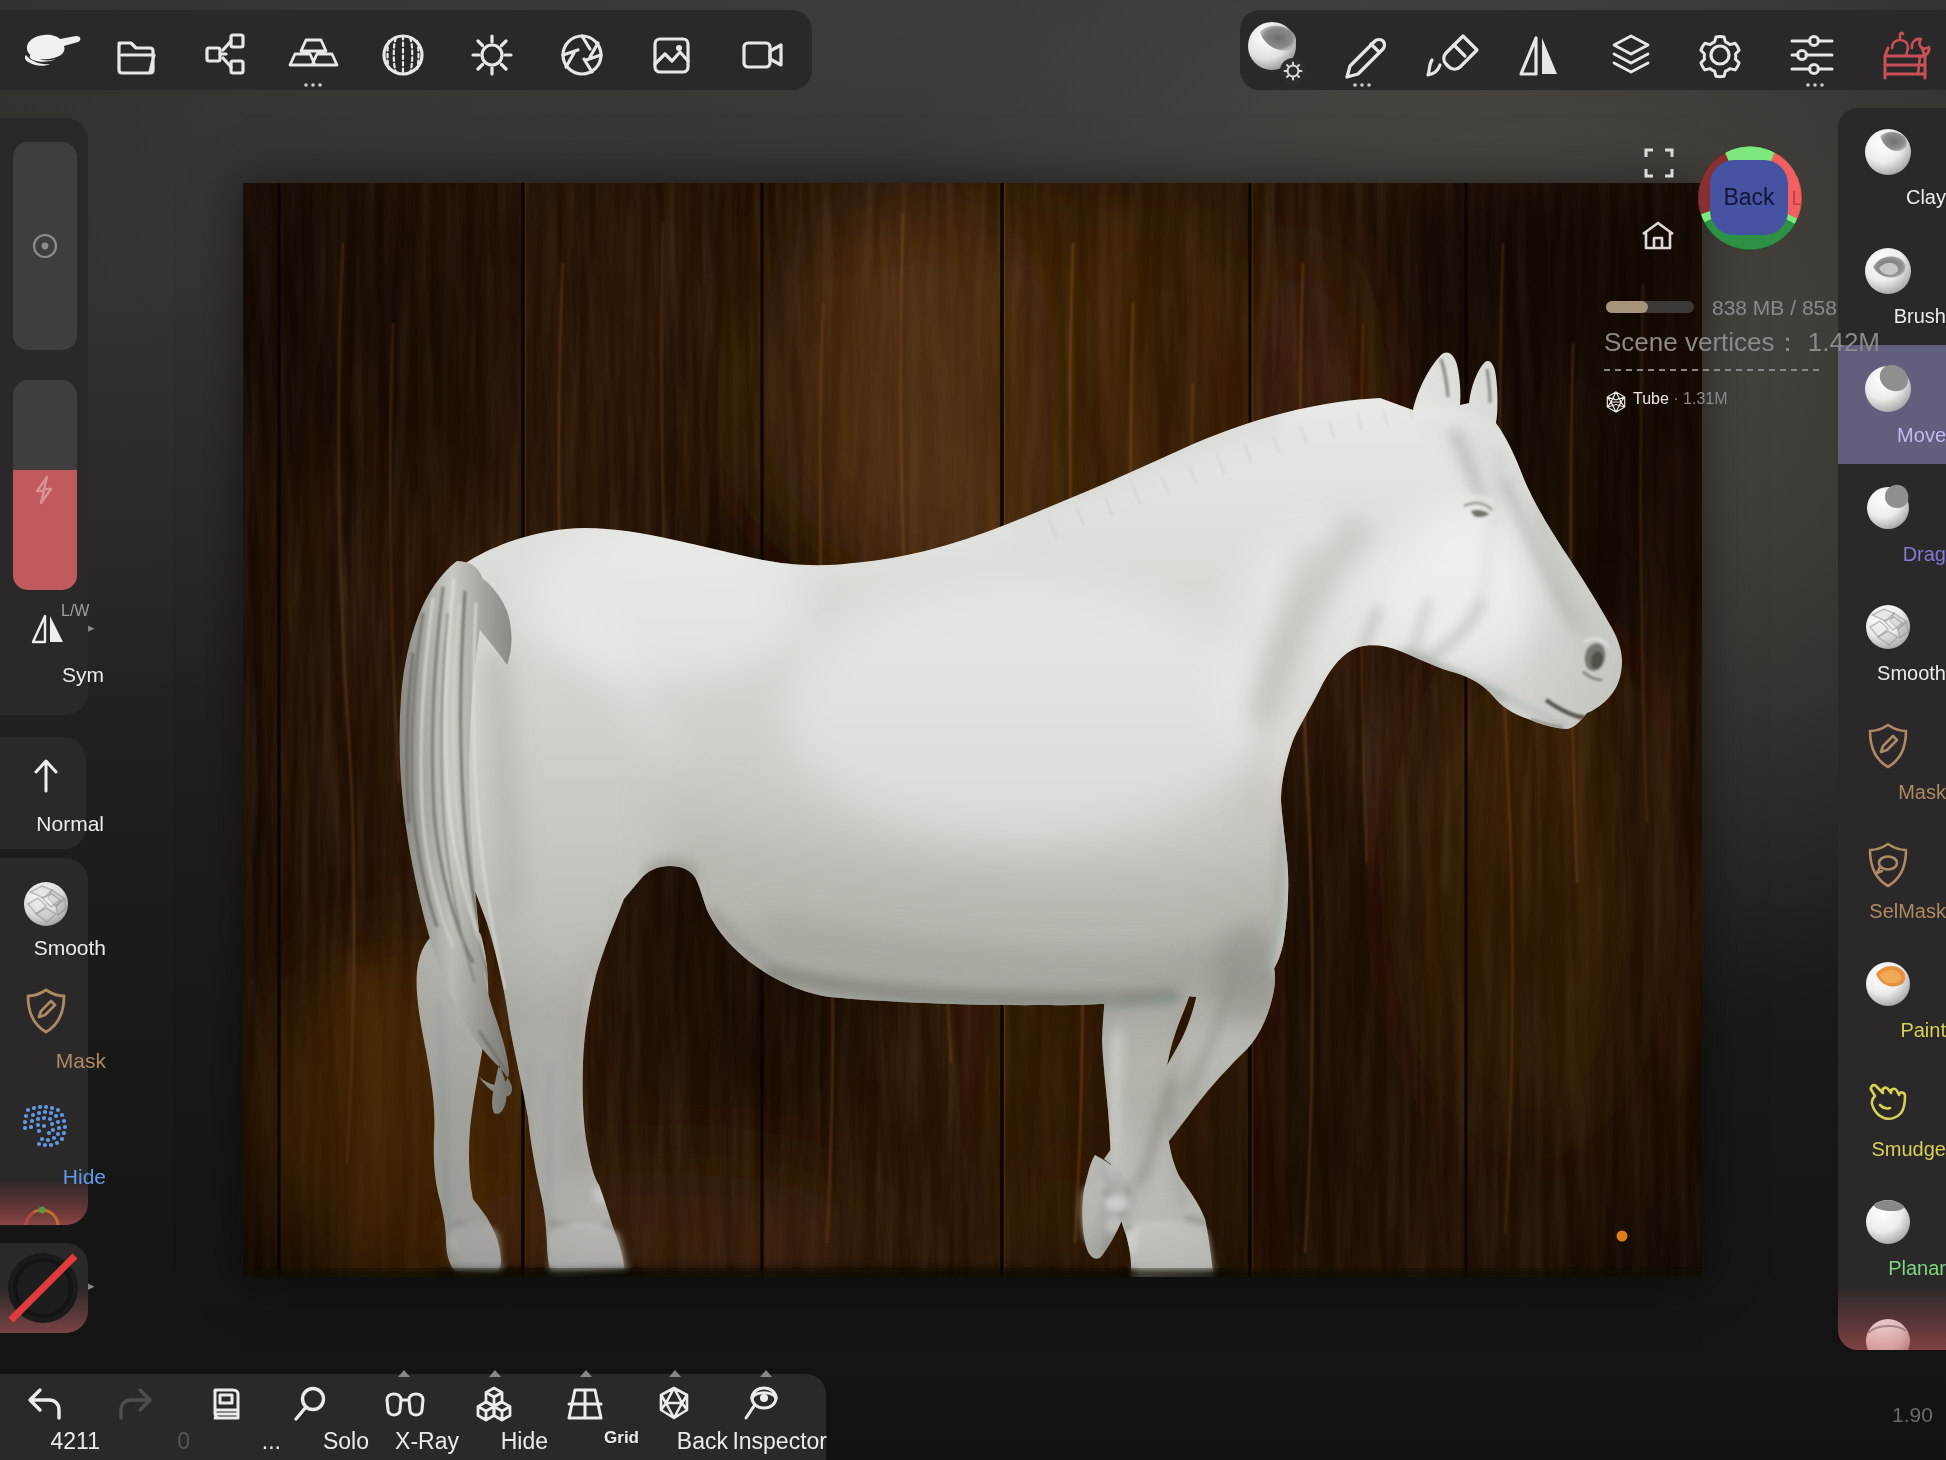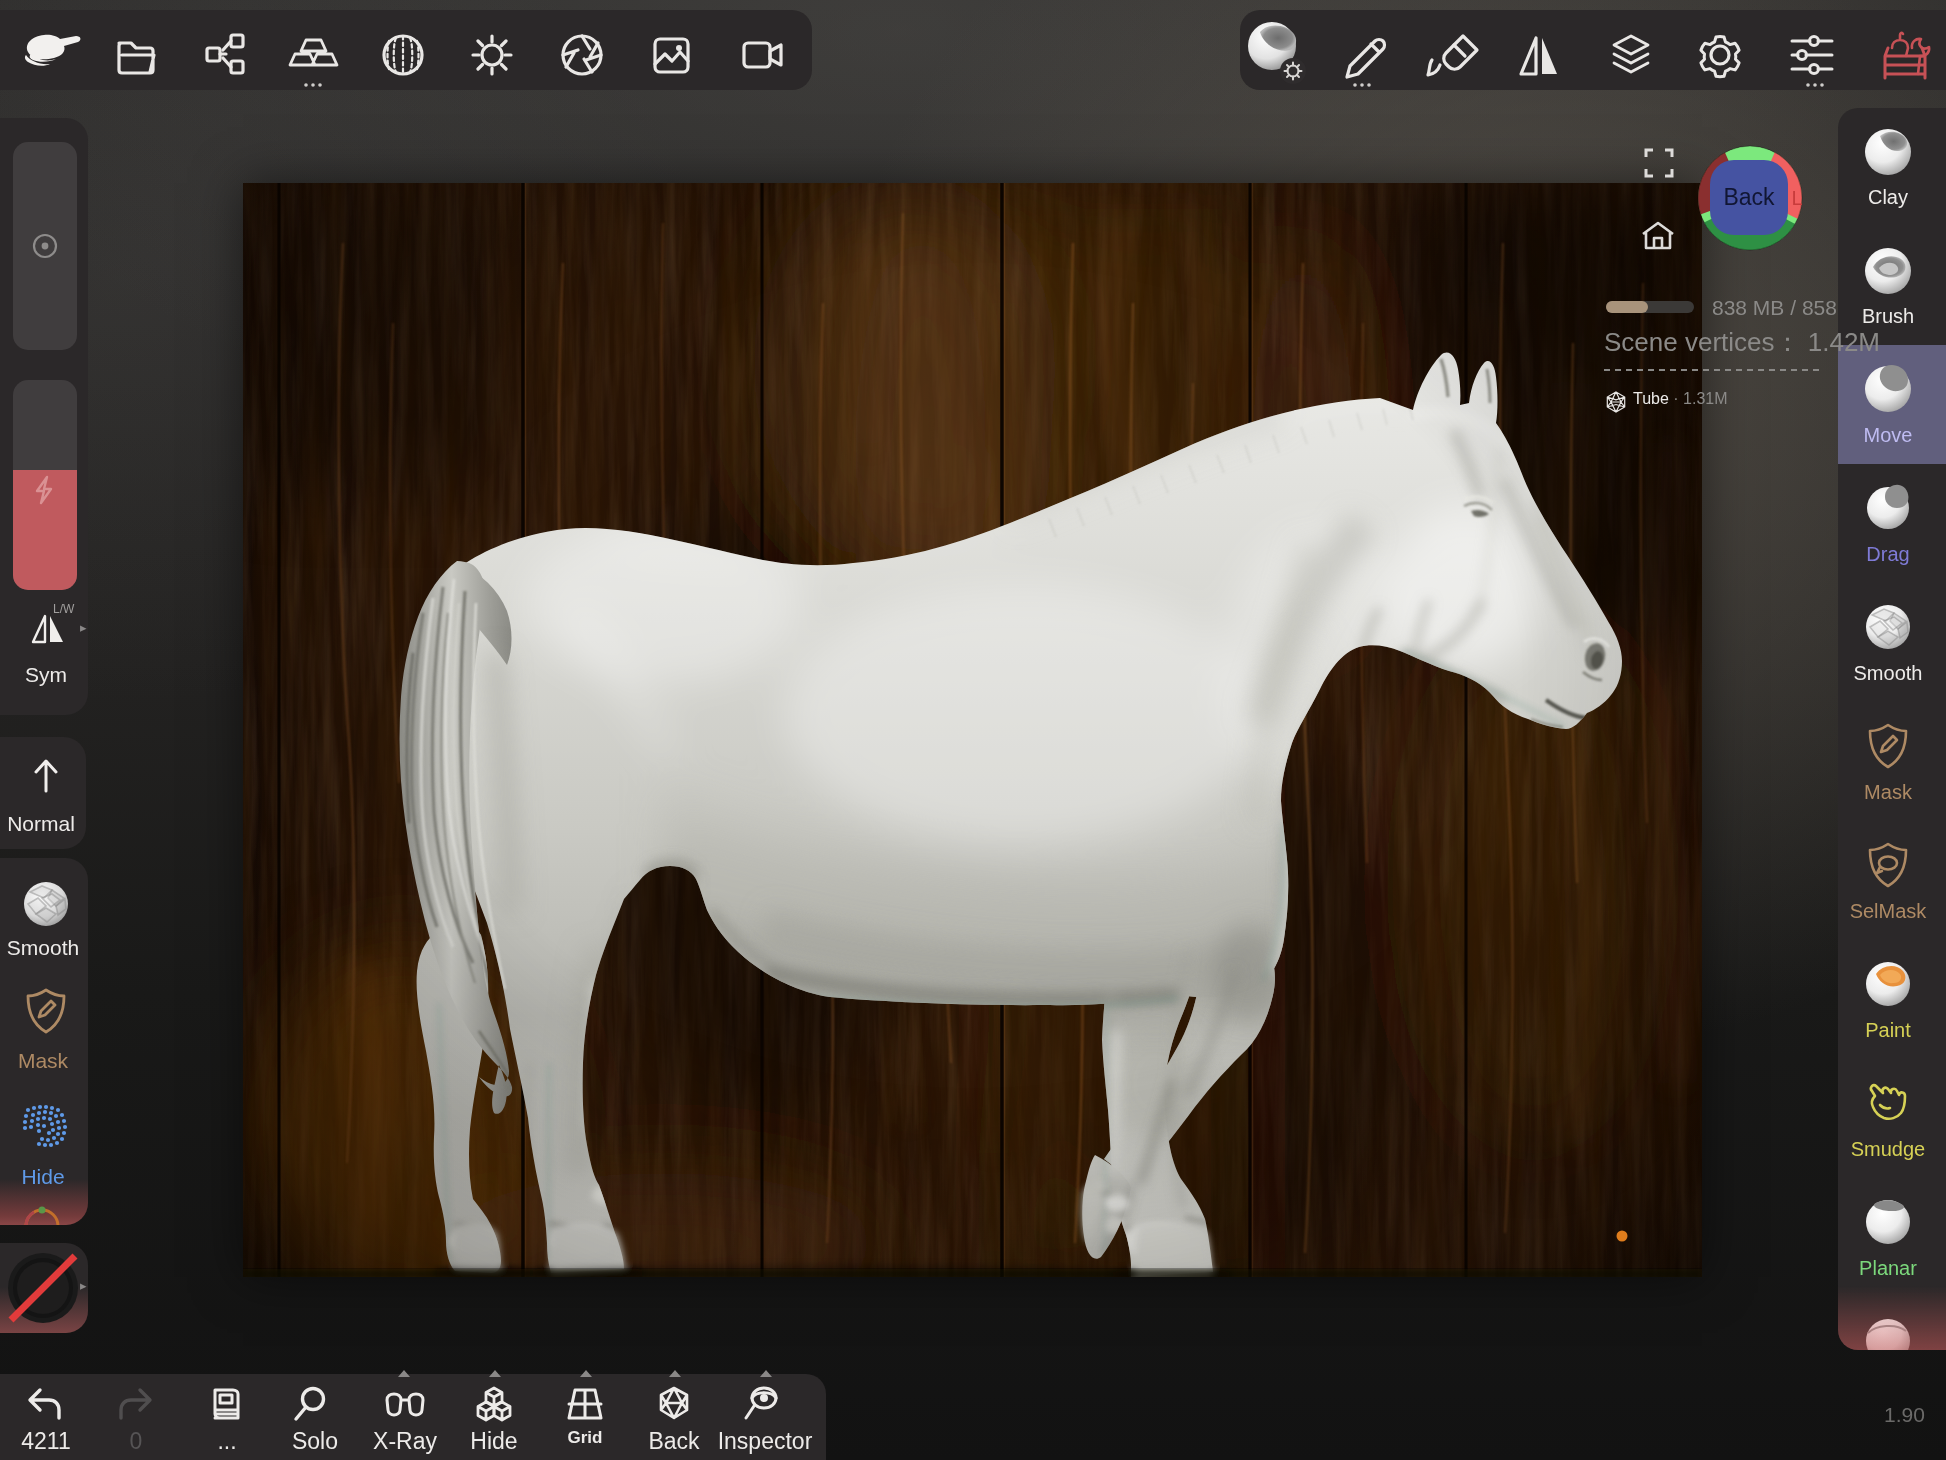--- a/index.html
+++ b/index.html
@@ -2,21 +2,21 @@
 <html><head><meta charset="utf-8">
 <style>
 html,body{margin:0;padding:0;width:1946px;height:1460px;overflow:hidden;background:#161616;font-family:"Liberation Sans",sans-serif;}
 #stage{position:absolute;left:0;top:0;width:1946px;height:1460px;overflow:hidden;background:
  radial-gradient(1150px 1050px at 1545px 400px, rgba(112,104,92,.55), rgba(0,0,0,0) 62%),
  radial-gradient(1500px 700px at 900px 30px, rgba(95,93,89,.34), rgba(0,0,0,0) 64%),
  radial-gradient(900px 650px at 120px 280px, rgba(82,80,78,.25), rgba(0,0,0,0) 65%),
  linear-gradient(180deg,#2e2d2c 0%,#292827 22%,#232221 45%,#191918 68%,#121212 100%);}
 .panel{position:absolute;background:#2b2829;}
 .ico{position:absolute;}
-.lbl{position:absolute;color:#edebe9;font-size:22px;text-align:center;white-space:nowrap;}
+.lbl{position:absolute;color:#edebe9;font-size:22px;text-align:right;white-space:nowrap;padding-left:8px;}
 #canvas{position:absolute;left:243px;top:183px;width:1459px;height:1094px;box-shadow:0 0 46px rgba(0,0,0,.5);}
 </style></head>
 <body>
 <div id="stage">
 <div id="canvas">
 <svg id="scene" width="1459" height="1094" viewBox="0 0 1459 1094">
 <defs>
 <filter id="wgrain" x="0" y="0" width="100%" height="100%">
  <feTurbulence type="fractalNoise" baseFrequency="0.09 0.006" numOctaves="4" seed="7" result="n"></feTurbulence>
  <feColorMatrix in="n" type="matrix" values="0 0 0 0 0.62, 0 0 0 0 0.38, 0 0 0 0 0.18, 1.1 0.5 0 0 -0.62"></feColorMatrix>
@@ -462,21 +462,21 @@
 <div style="position:absolute;left:13px;top:380px;width:64px;height:210px;border-radius:15px;background:#403d3e;overflow:hidden;">
  <div style="position:absolute;left:0;top:90px;width:64px;height:120px;background:#c05a5e;"></div>
  <svg style="position:absolute;left:16px;top:94px;" width="32" height="32" viewBox="0 0 32 32" fill="none" stroke="#da9193" stroke-width="2.4" stroke-linejoin="round">
         <path d="M18,3 L8,17 h7 l-3,12 L22,15 h-7 Z"></path>
       </svg>
 </div>
 <svg class="ico" style="left:30px;top:608px;" width="36" height="40" viewBox="0 0 36 40">
       <path d="M15,8 V34 L3,34 Z" fill="none" stroke="#f0eeec" stroke-width="2.4" stroke-linejoin="round"></path>
       <path d="M20,8 V34 L33,34 Z" fill="#f0eeec"></path>
     </svg>
-<div class="lbl" style="left:53px;top:602px;font-size:12px;color:#a09e9d;">L/W</div>
+<div class="lbl" style="left:53px;top:602px;font-size:16px;color:#a09e9d;">L/W</div>
 <div class="lbl" style="left:80px;top:620px;font-size:13px;color:#8a8888;">▸</div>
 <div class="lbl" style="left:-4px;top:663px;width:100px;font-size:21px;">Sym</div>
 <div class="panel" style="left:-22px;top:737px;width:108px;height:112px;border-radius:22px;"></div>
 <svg class="ico" style="left:29px;top:753px;" width="34" height="42" viewBox="0 0 34 42" fill="none" stroke="#f0eeec" stroke-width="3" stroke-linecap="round" stroke-linejoin="round">
       <path d="M17,38 V10 M7,19 L17,8 l10,11"></path>
     </svg>
 <div class="lbl" style="left:-14px;top:812px;width:110px;font-size:21px;">Normal</div>
 <div class="panel" style="left:-22px;top:858px;width:110px;height:367px;border-radius:22px;overflow:hidden;">
  <div style="position:absolute;left:0;bottom:0;width:100%;height:46px;background:linear-gradient(180deg,rgba(180,60,60,0) 0%,rgba(187,77,77,.5) 80%,rgba(200,90,90,.6) 100%);"></div>
  <svg style="position:absolute;left:44px;top:348px;opacity:.85;" width="40" height="19" viewBox="0 0 40 19" fill="none">

